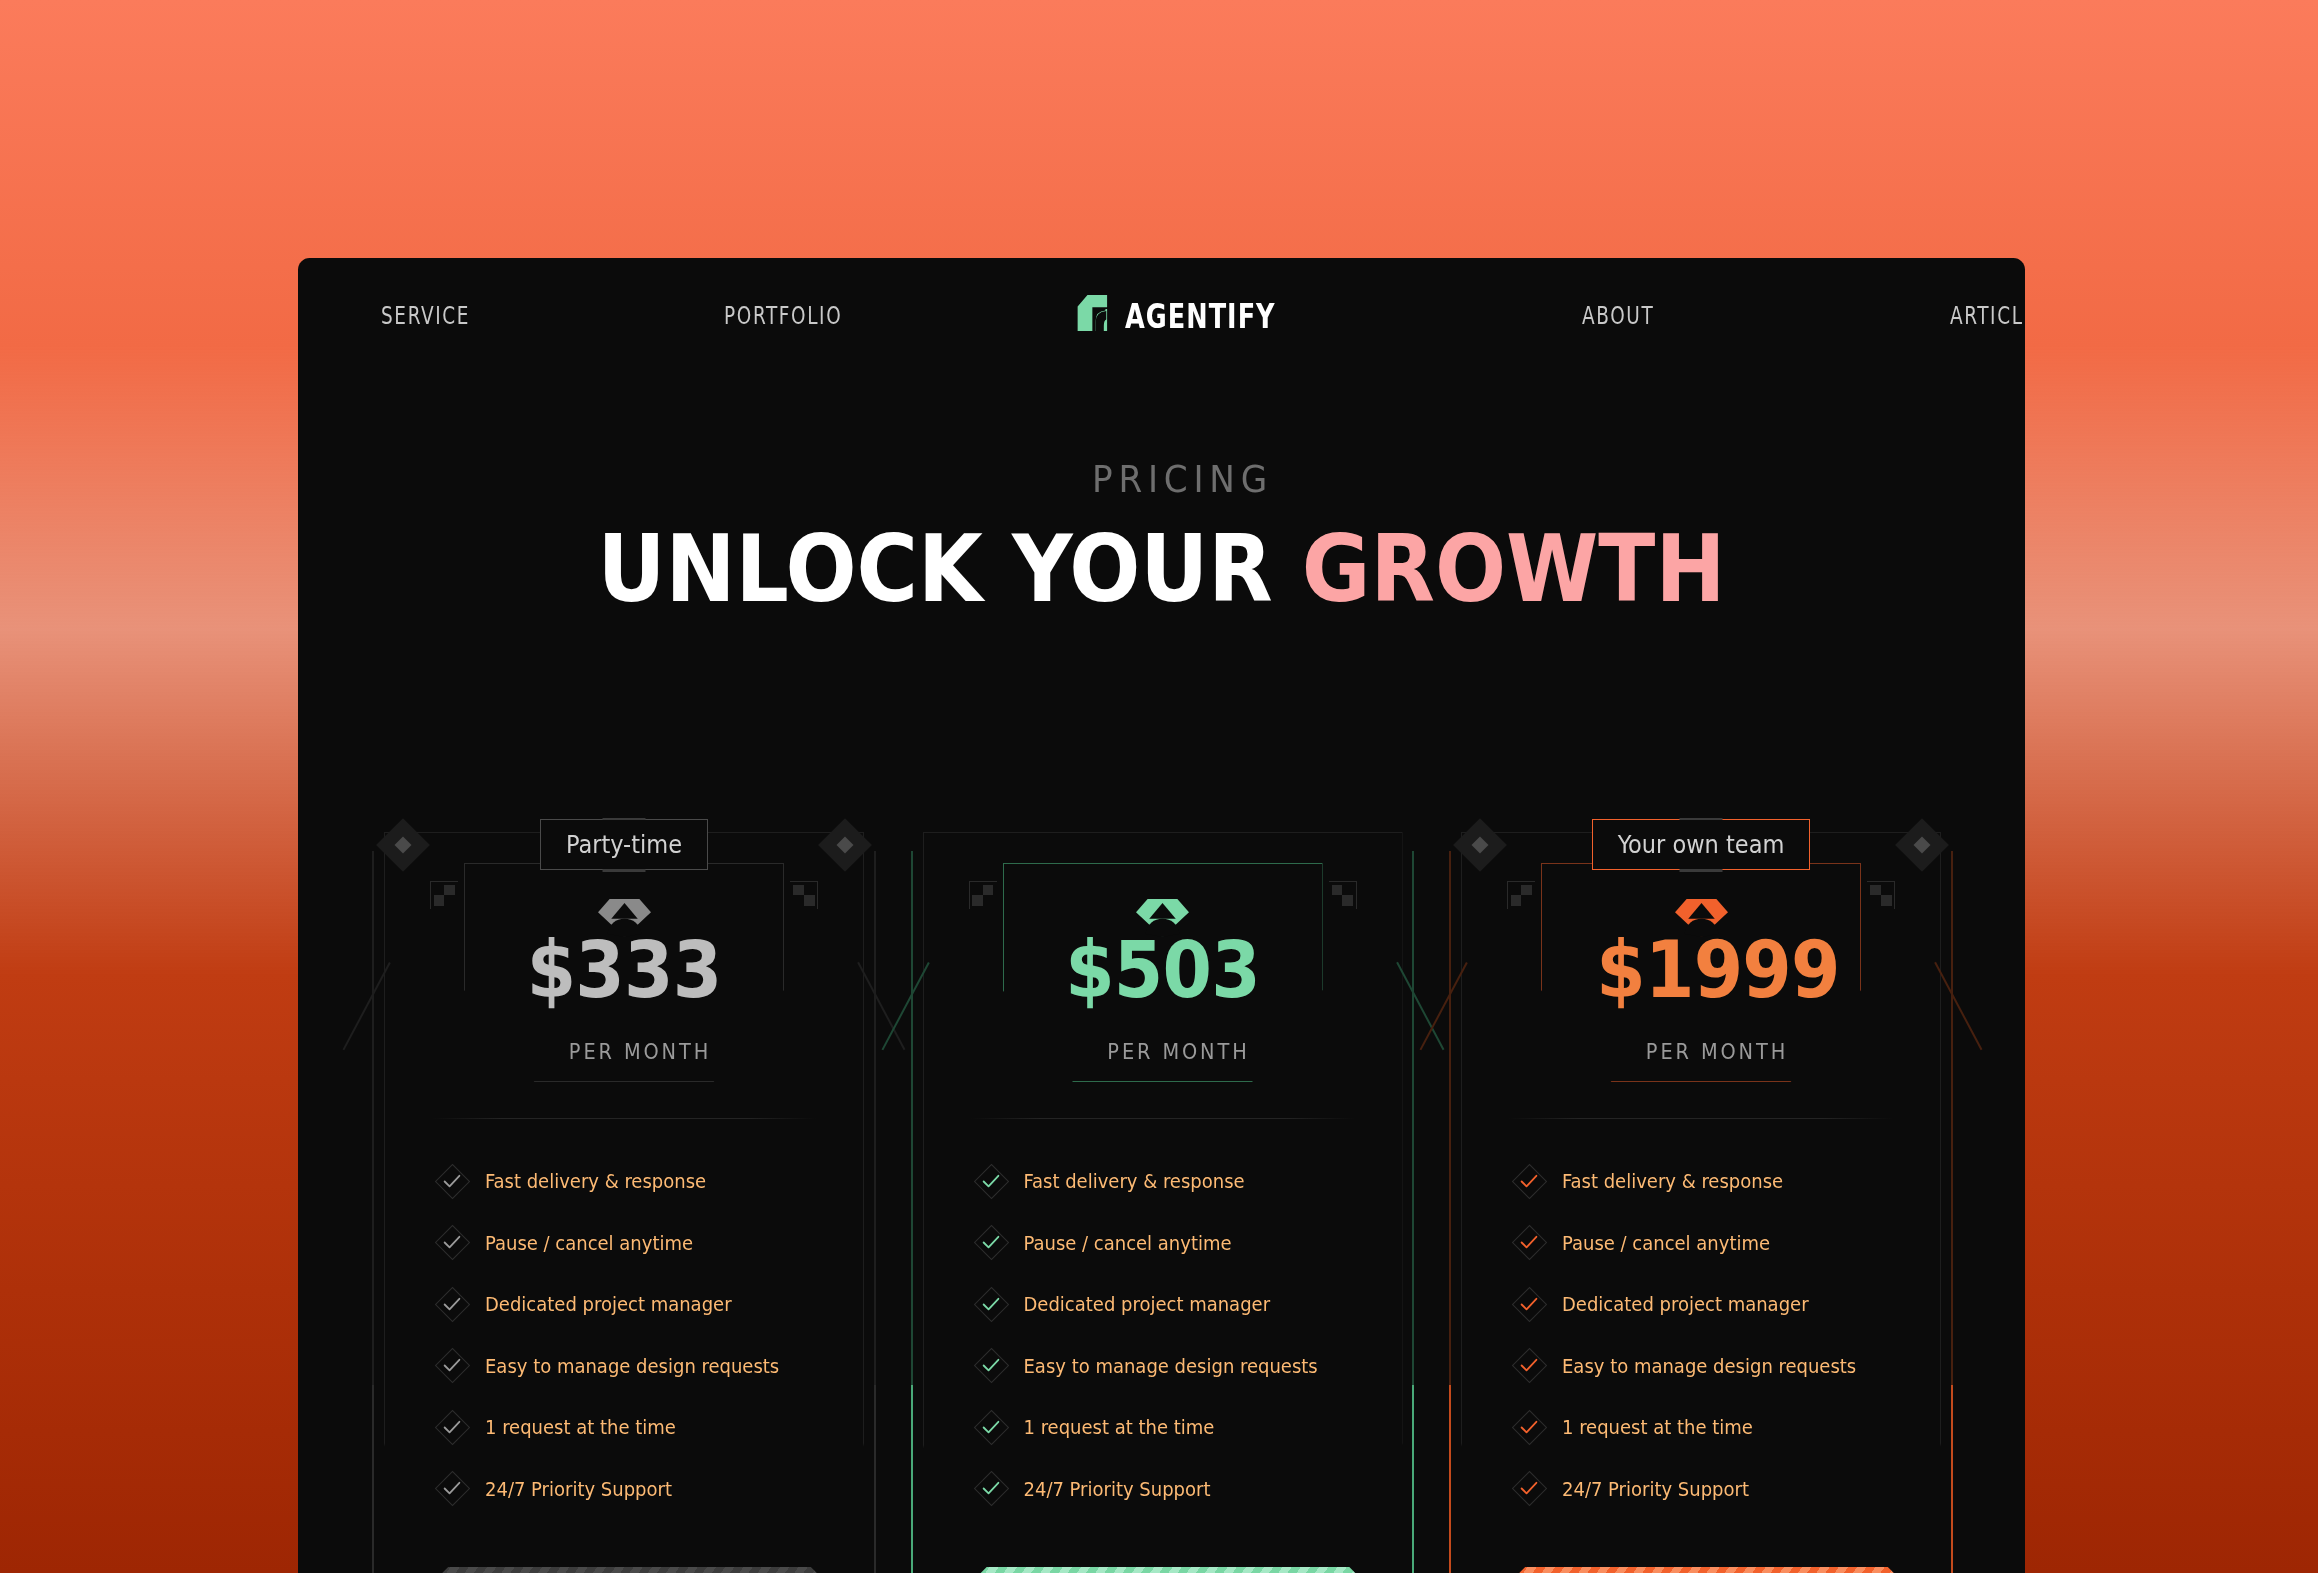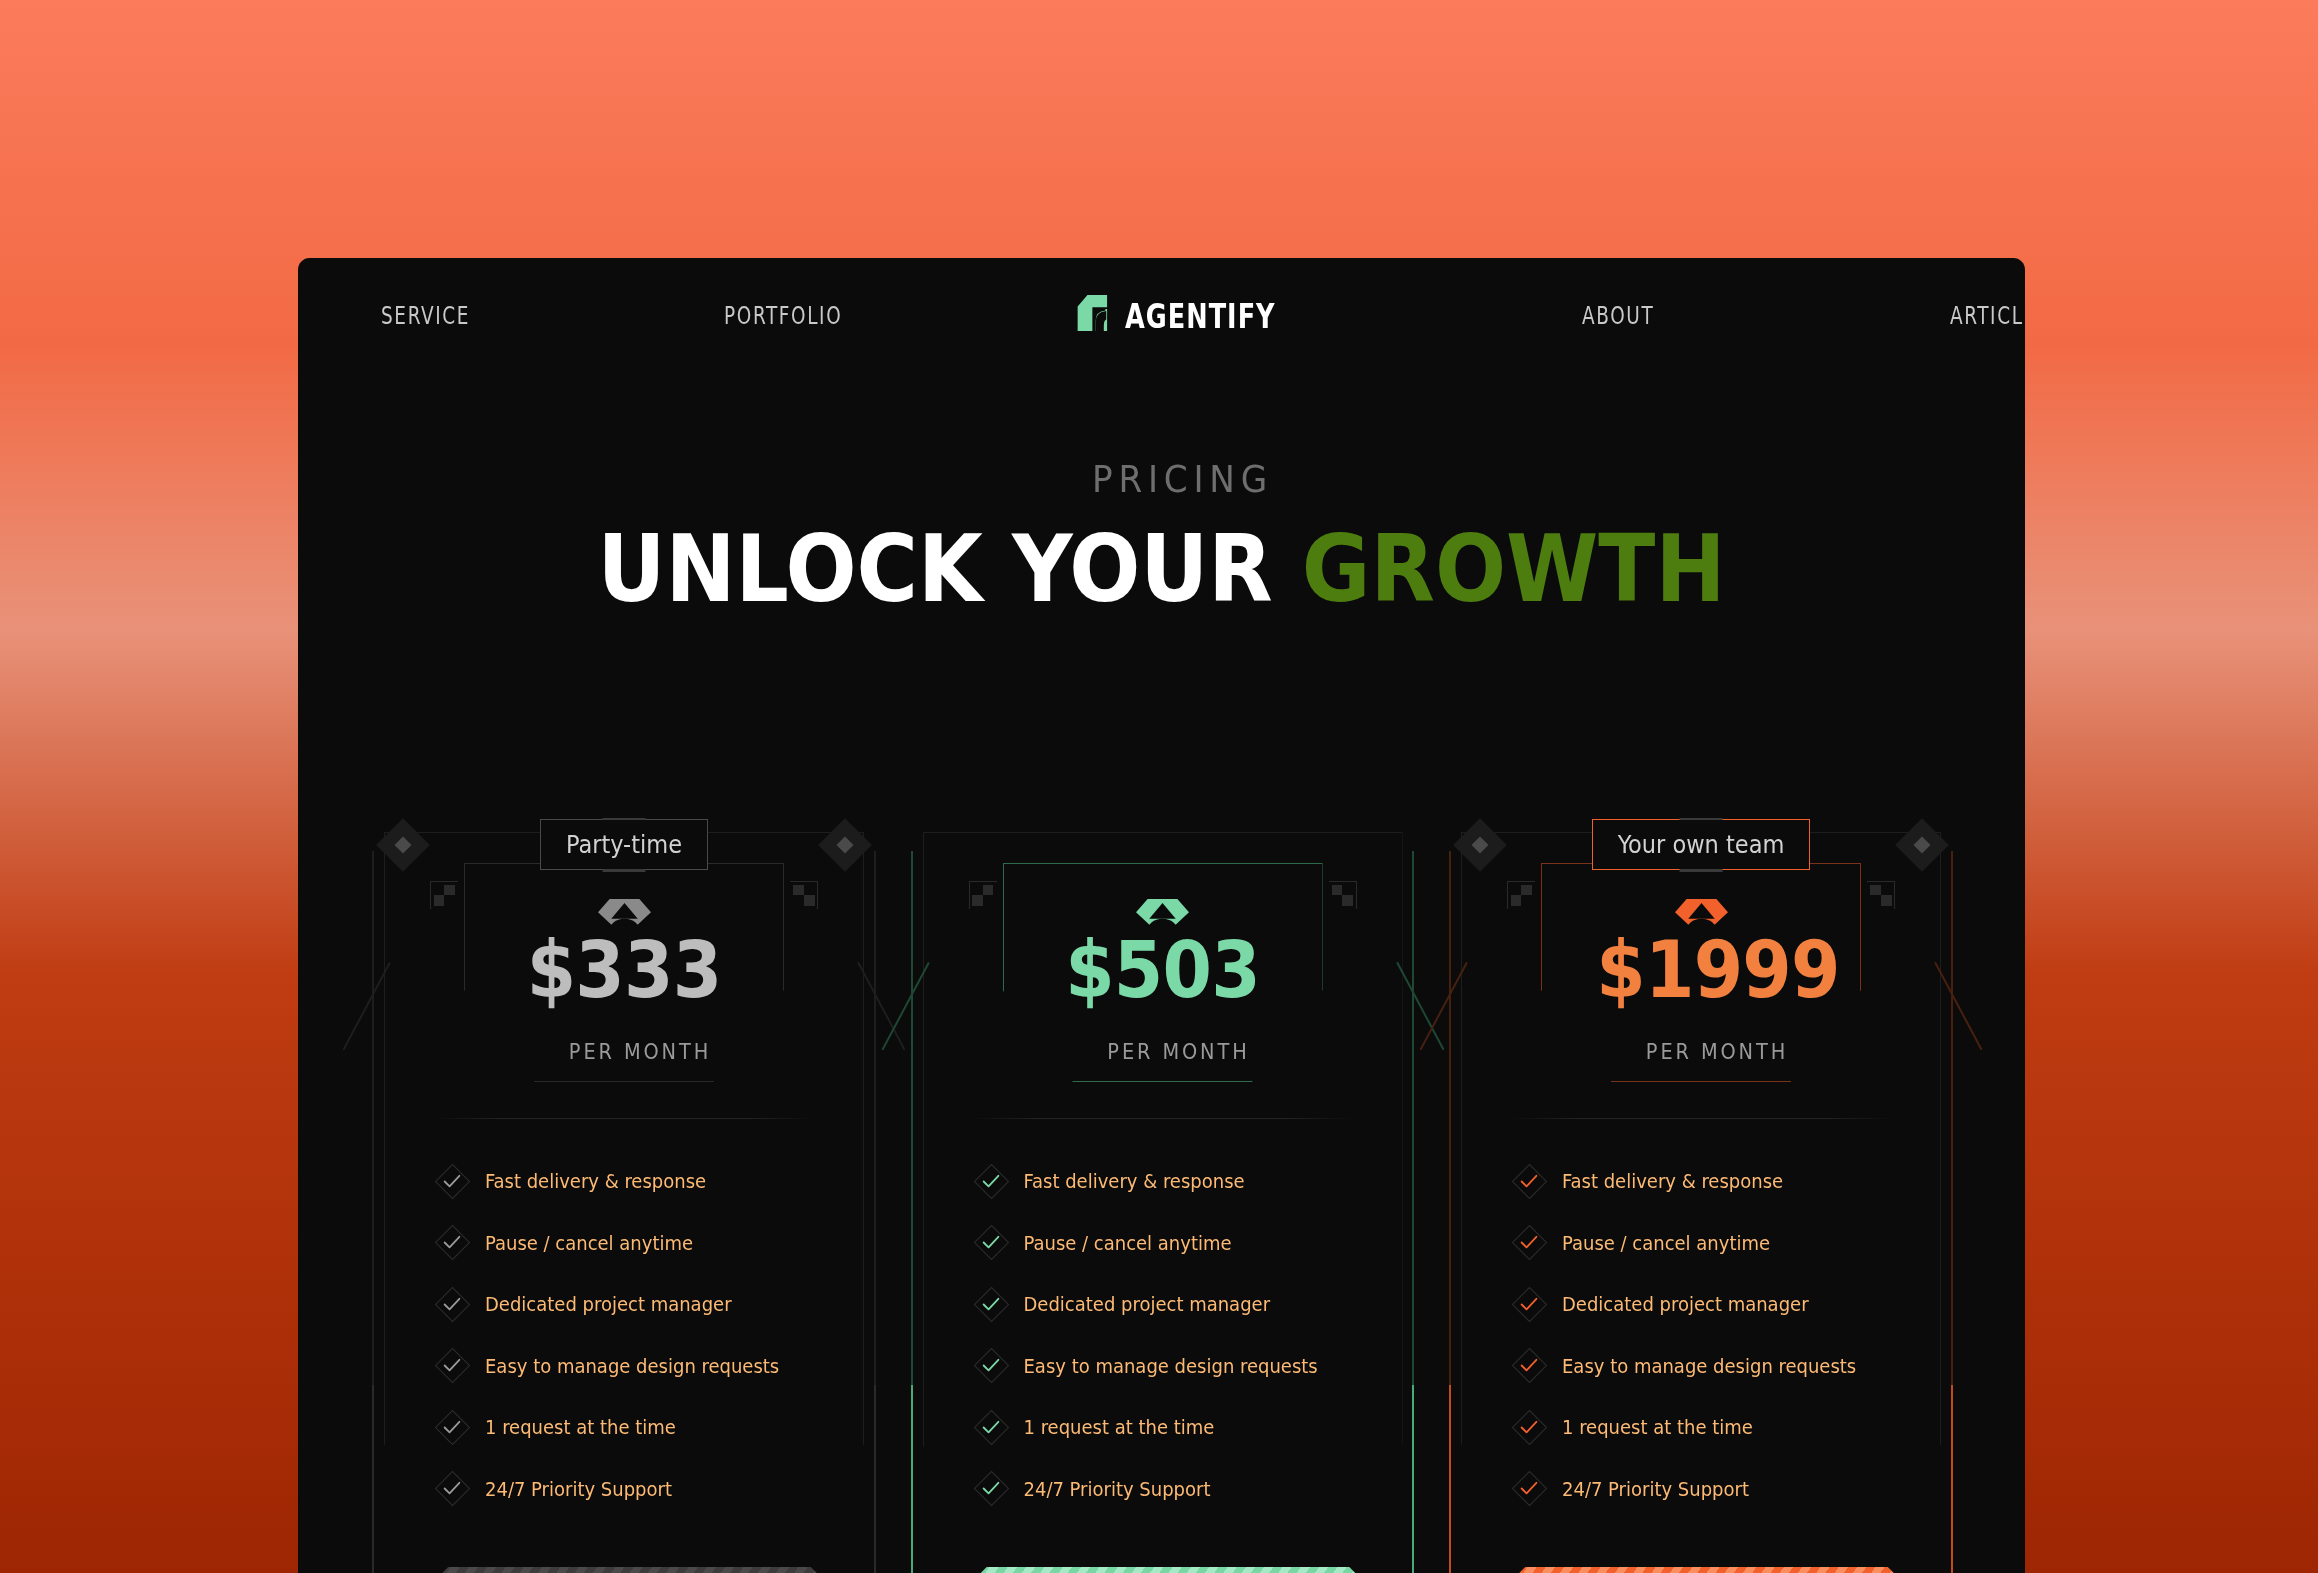--- a/index.html
+++ b/index.html
@@ -39,21 +39,21 @@
   #eyebrow{
     position:absolute; left:0; top:199px; width:100%; text-align:center;
     font-family:"Liberation Sans Narrow","DejaVu Sans Condensed","Liberation Sans",sans-serif;
     font-size:38px; letter-spacing:5.8px; color:#6E6E6E; font-weight:400;margin-left:21px;
   }
   #headline{
     position:absolute; left:0; top:257px; width:100%; text-align:center;
     font-family:"Liberation Sans Narrow","DejaVu Sans Condensed","Liberation Sans",sans-serif;
     font-size:93px; font-weight:700; color:#FFFFFF; letter-spacing:0px; white-space:nowrap;
   }
-  #headline .accent{ color:#4d7c0f; }
+  #headline .accent{ color:#fca5a5; }
 
   
   #cards{ position:absolute; left:86px; top:547px; width:1557px; height:812px;
           display:flex; justify-content:space-between; }
   .card{ position:relative; width:480px; height:812px; }
 
   
   .badge-wrap{ position:absolute; left:0; top:12px; width:100%; height:55px;
                display:flex; align-items:center; justify-content:space-between; z-index:6; }
   .badge-deco{ width:38px; height:38px; background:#1C1C1C; transform:rotate(45deg); position:relative; }

